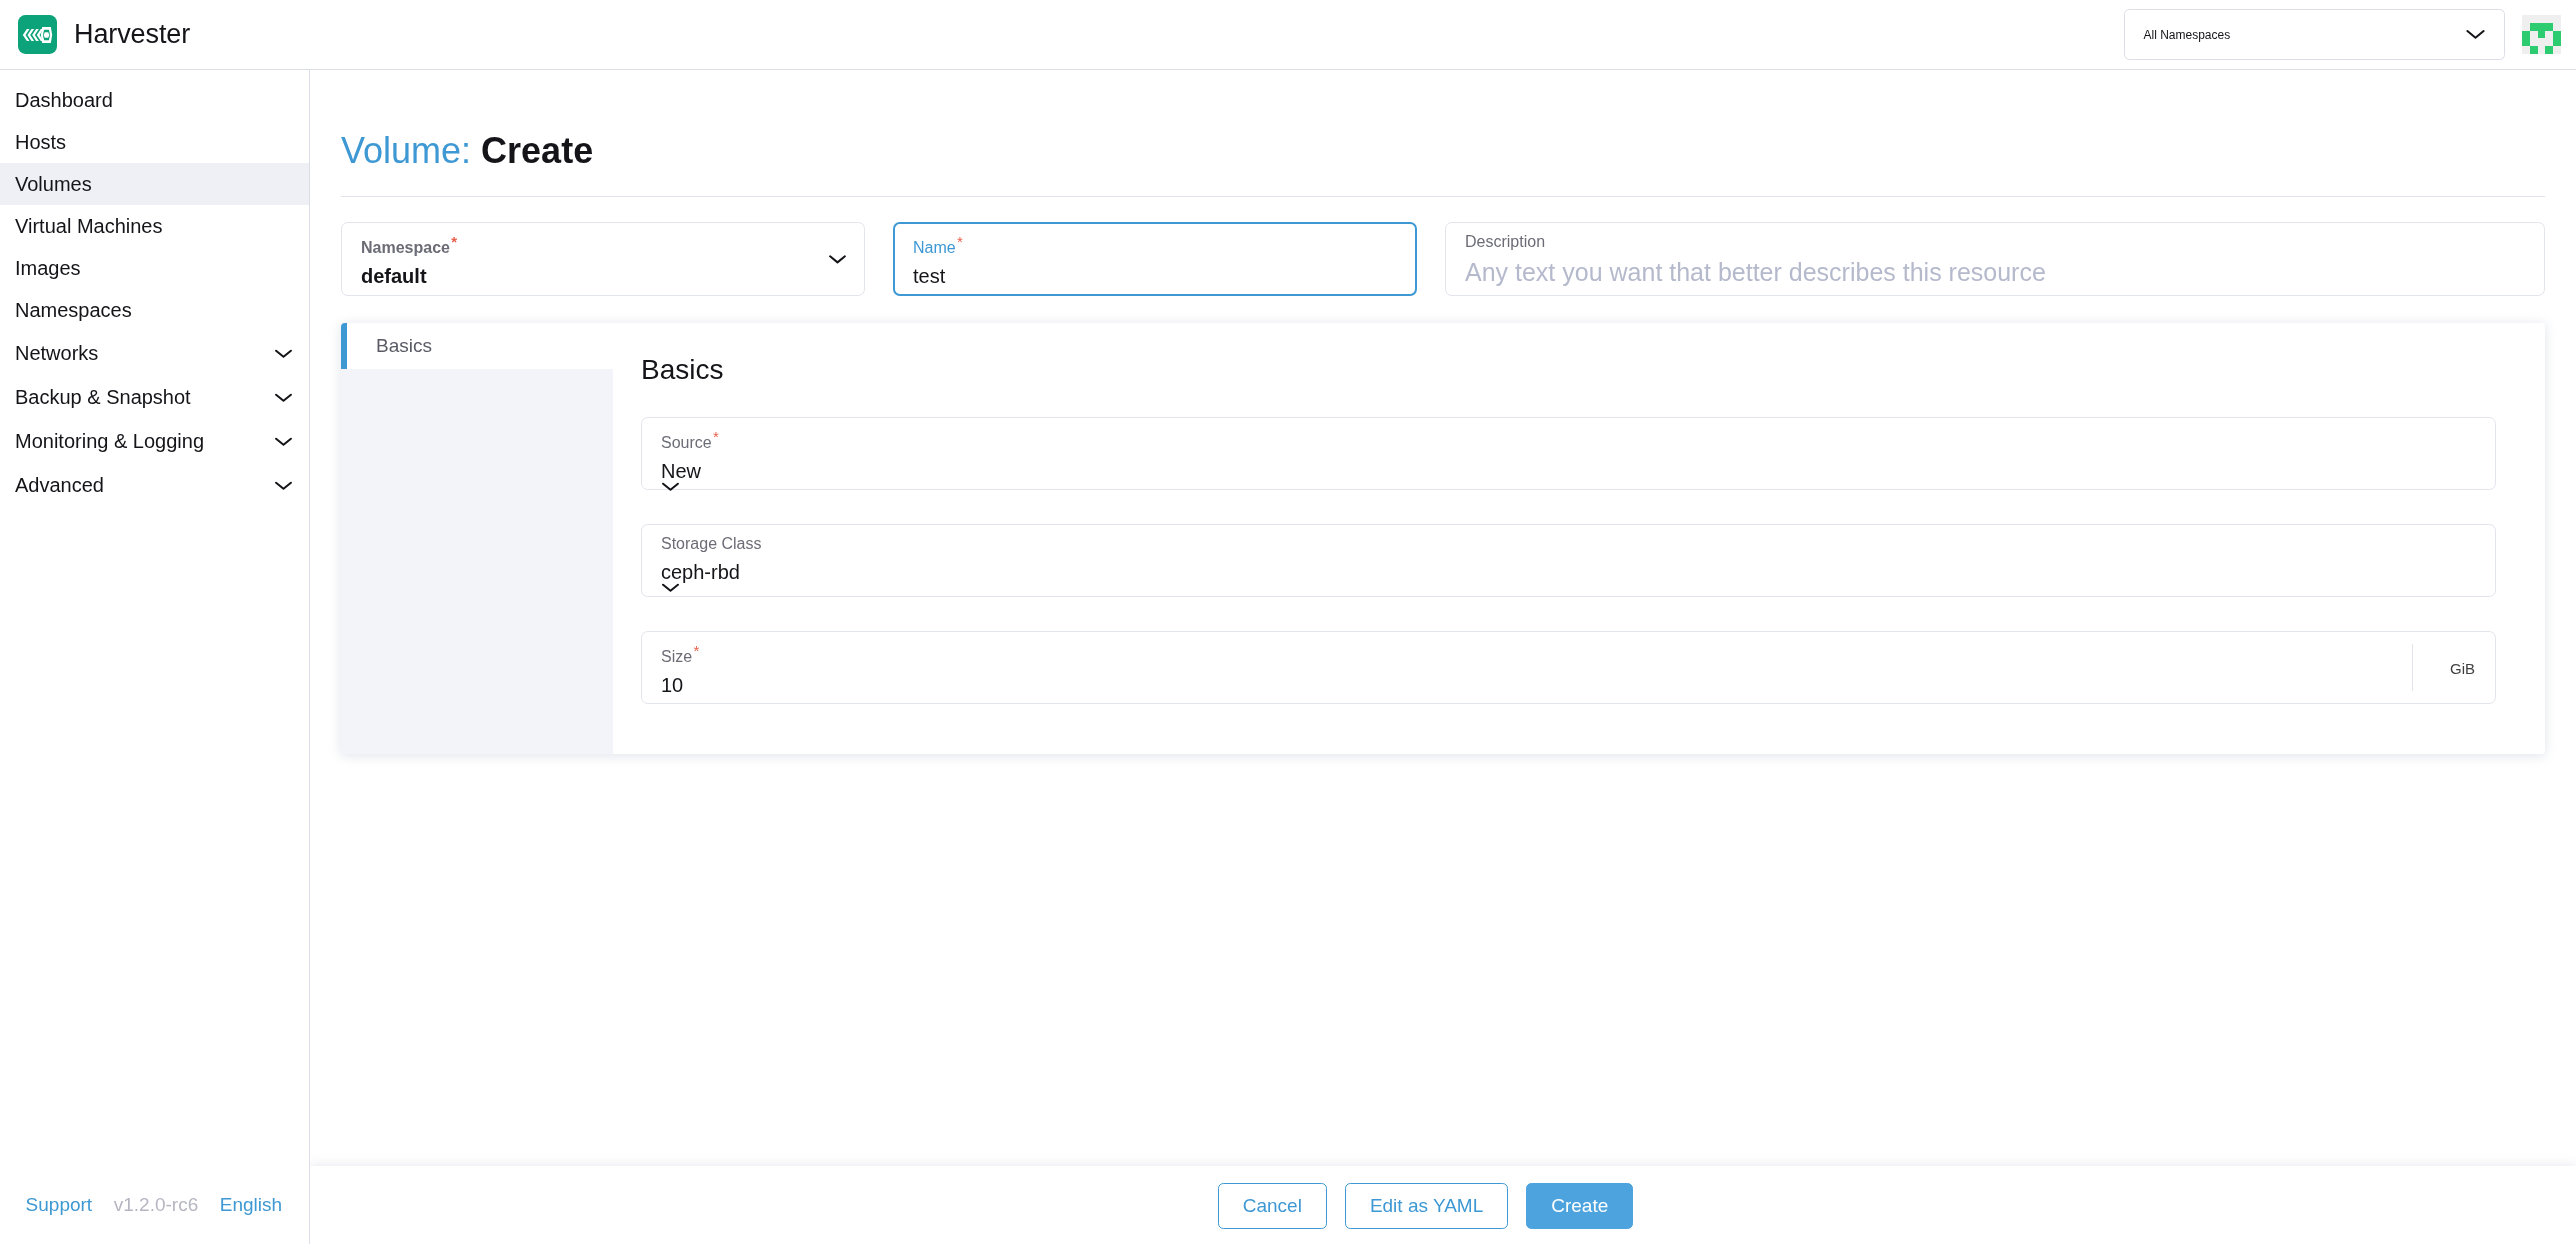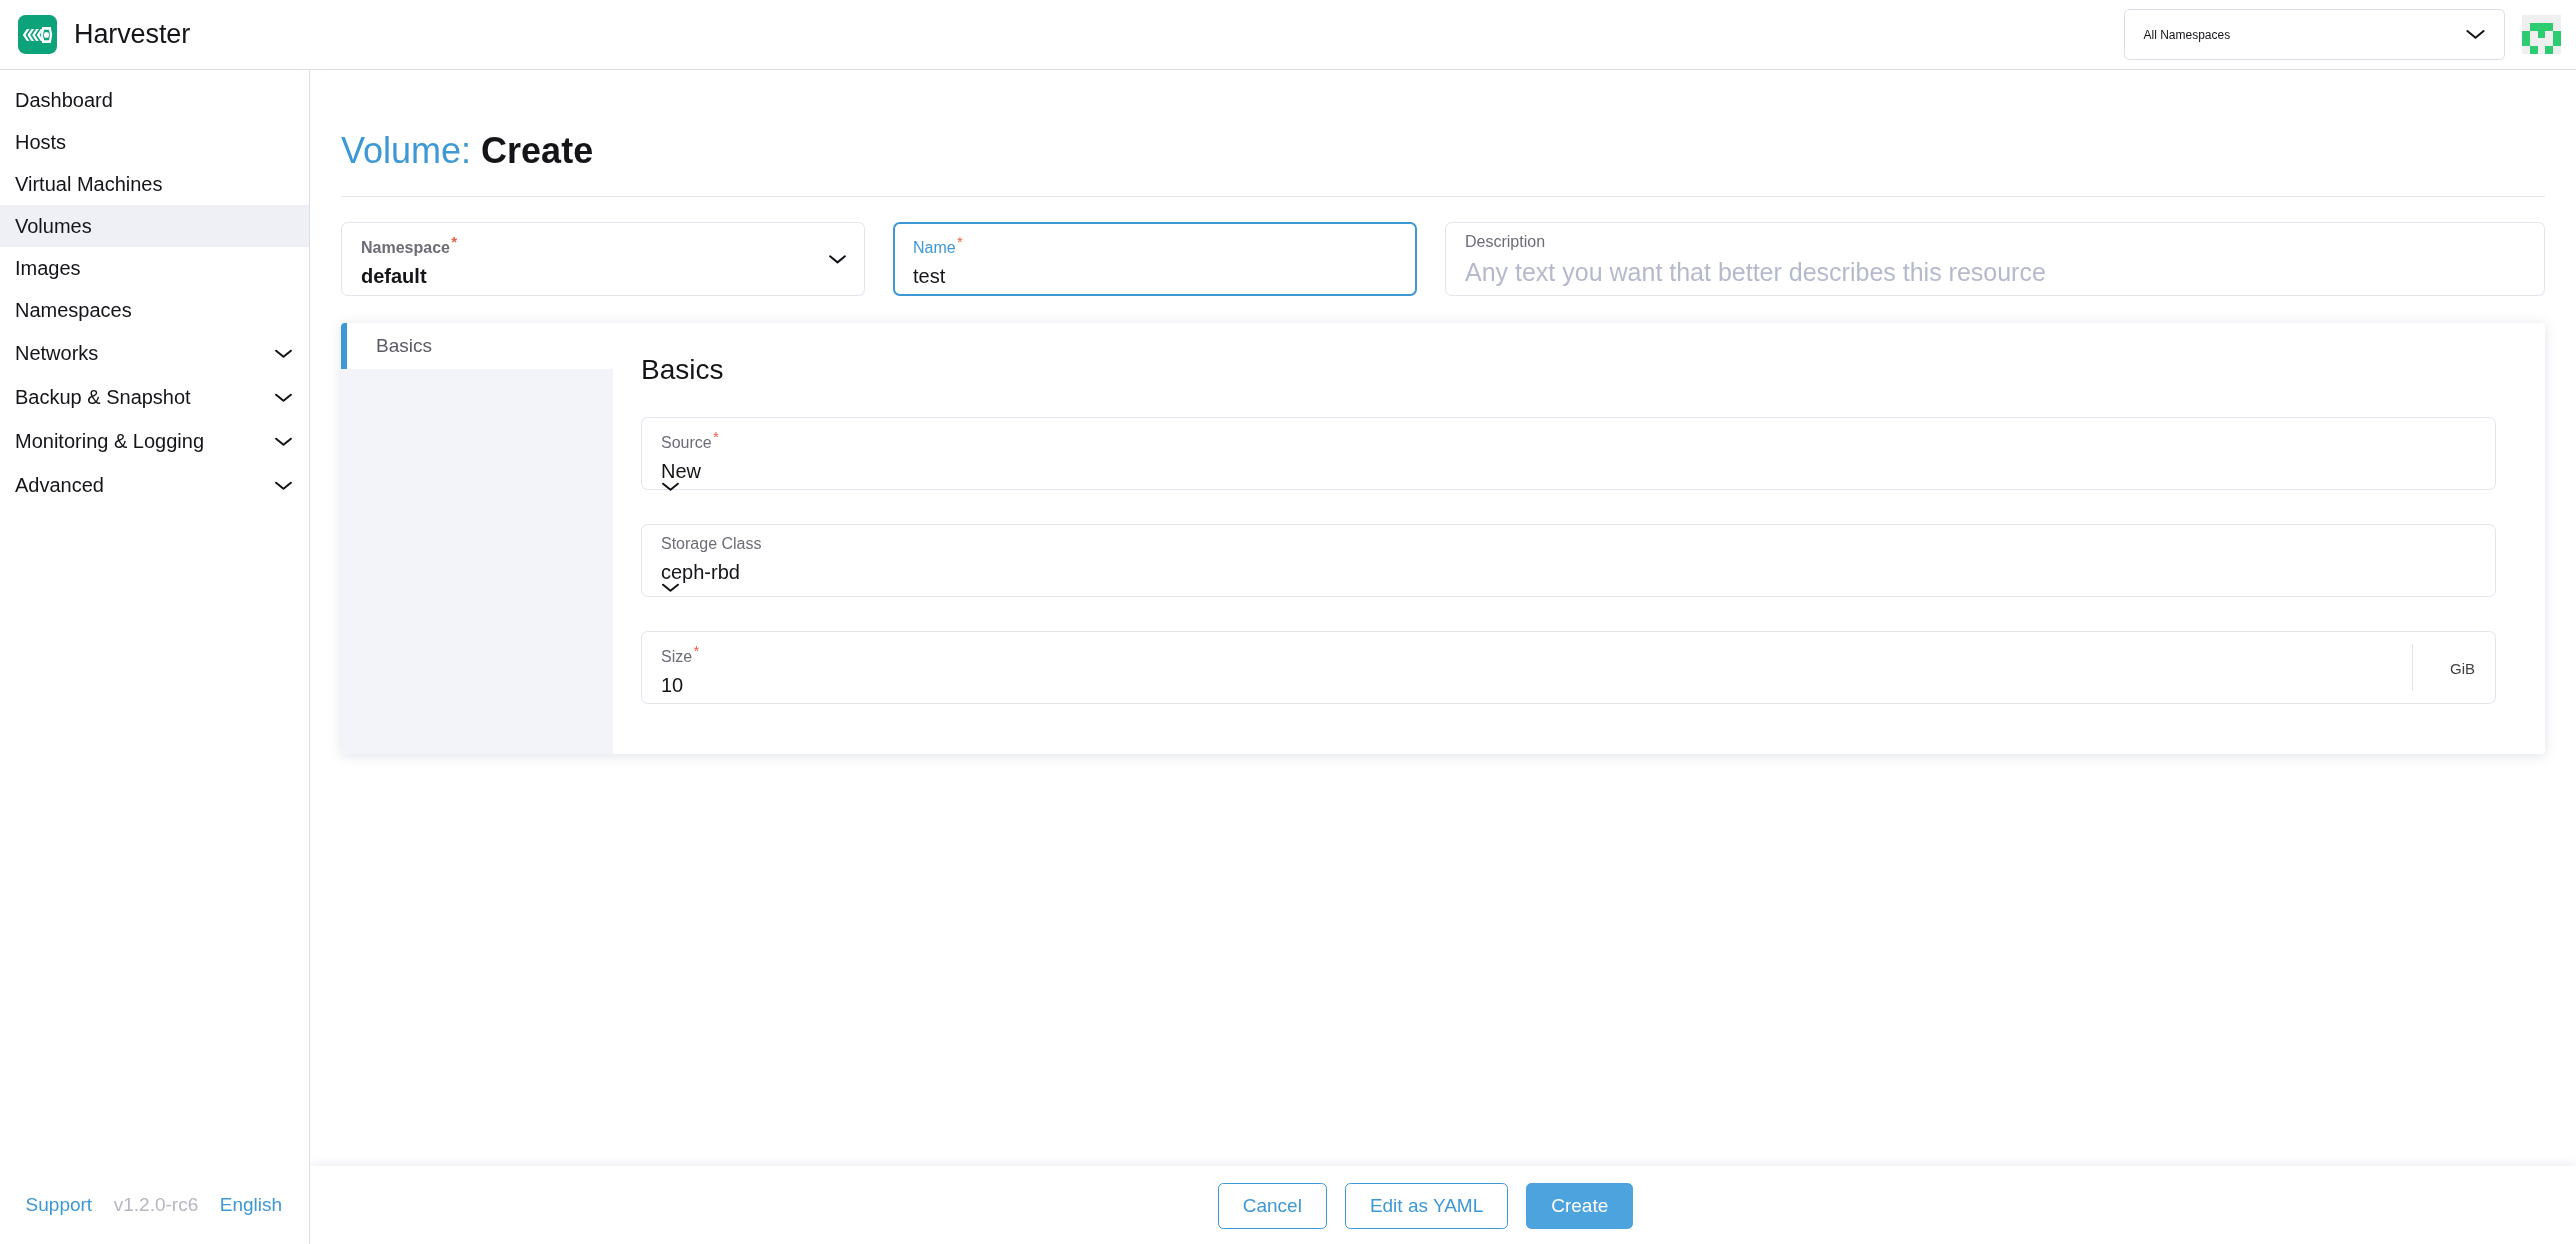--- a/index.html
+++ b/index.html
@@ -305,25 +305,25 @@
 
     <div class="sidebar">
       <div class="nav">
 
         <div class="nav-item">
           <span class="nav-label">Dashboard</span>
         </div>
         <div class="nav-item">
           <span class="nav-label">Hosts</span>
         </div>
+        <div class="nav-item active">
+          <span class="nav-label">Volumes</span>
+        </div>
         <div class="nav-item">
           <span class="nav-label">Virtual Machines</span>
-        </div>
-        <div class="nav-item active">
-          <span class="nav-label">Volumes</span>
         </div>
         <div class="nav-item">
           <span class="nav-label">Images</span>
         </div>
         <div class="nav-item">
           <span class="nav-label">Namespaces</span>
         </div>
 
         <div class="nav-item nav-group">
           <span class="nav-label">Networks</span>

